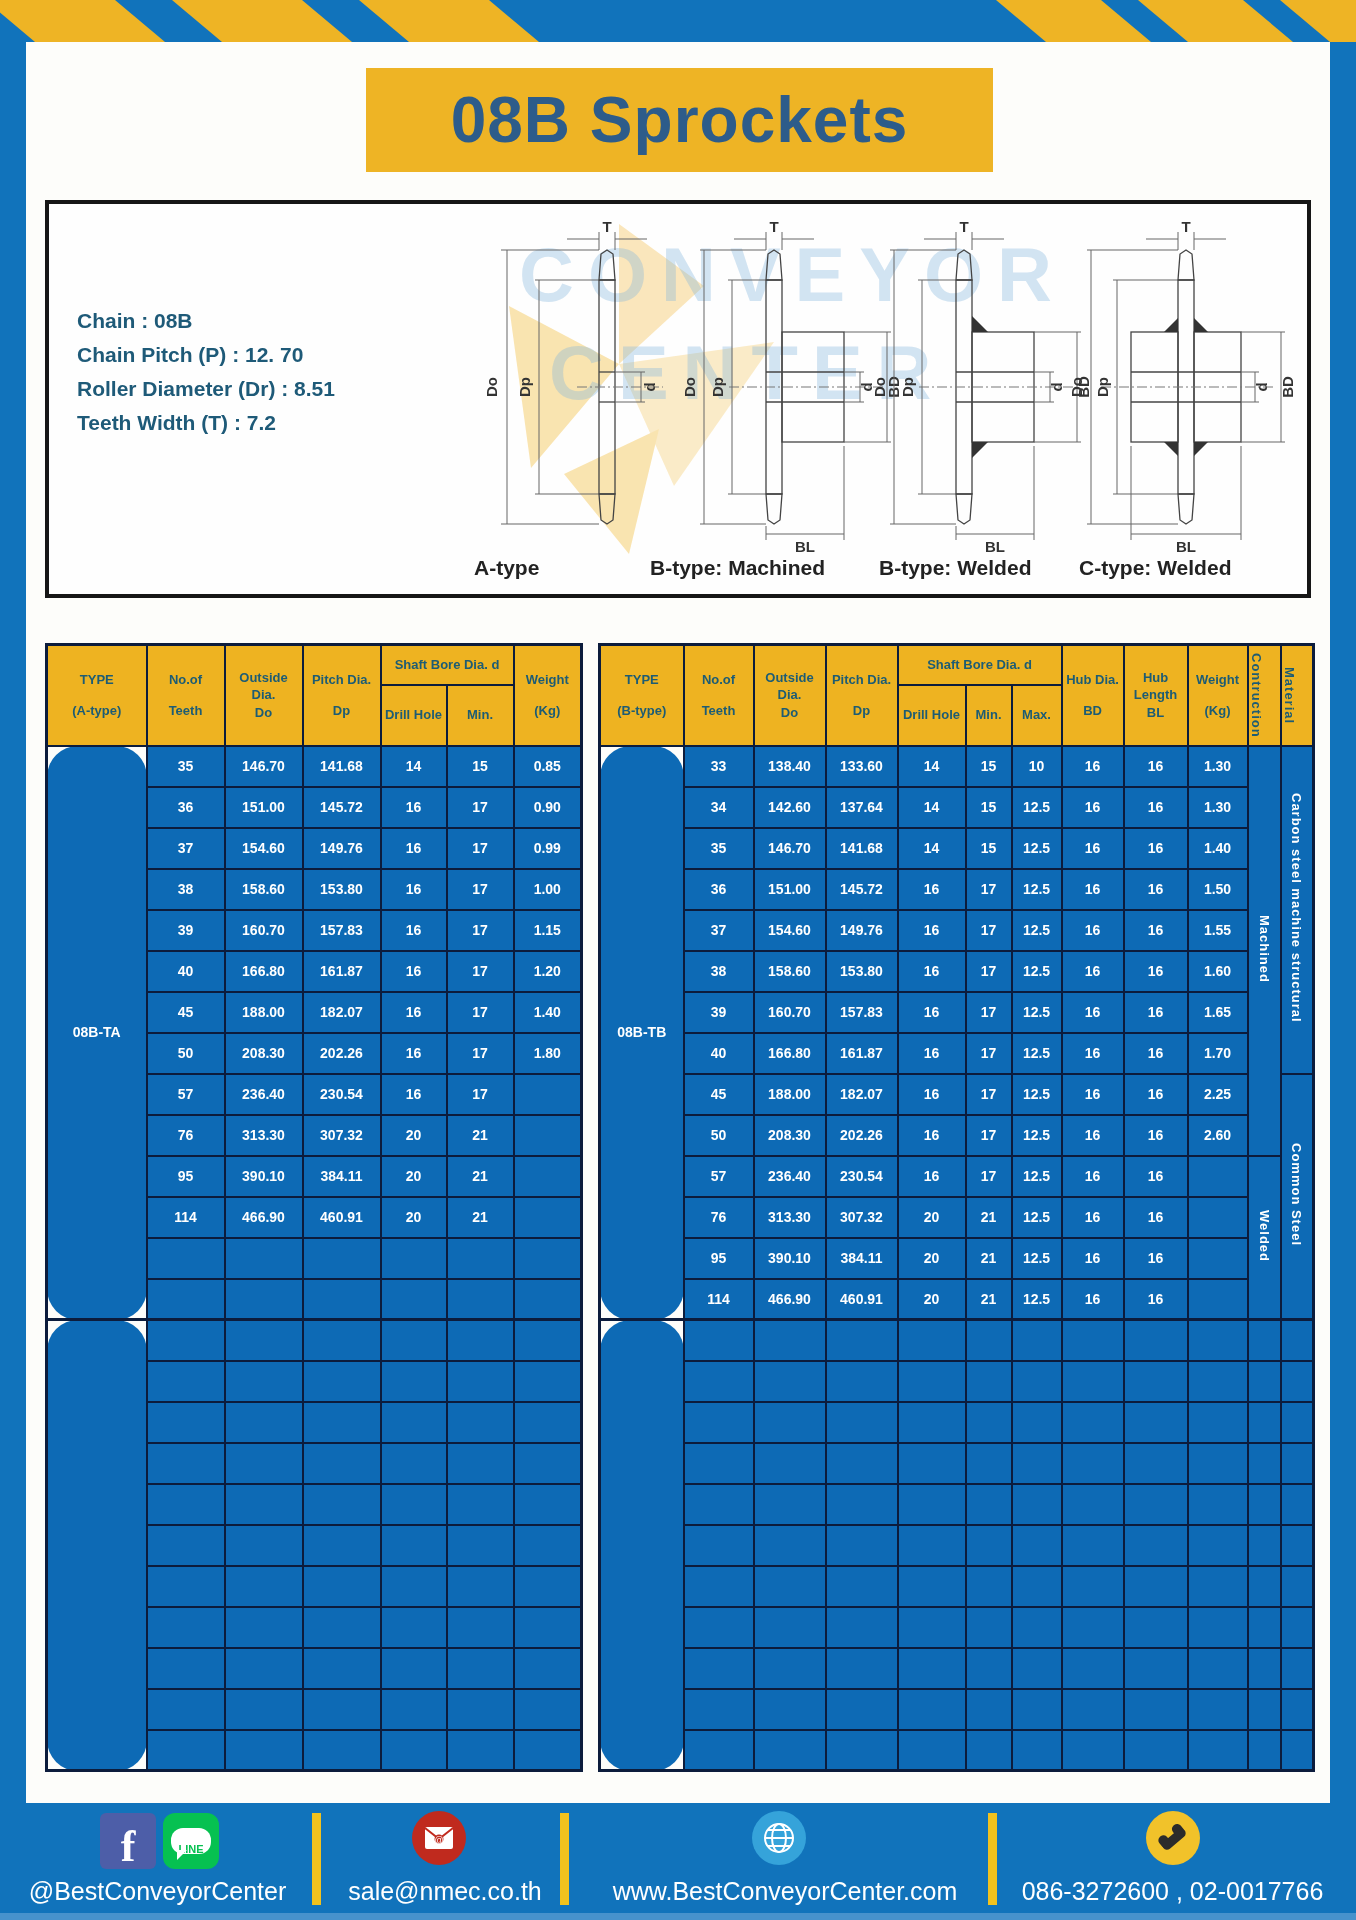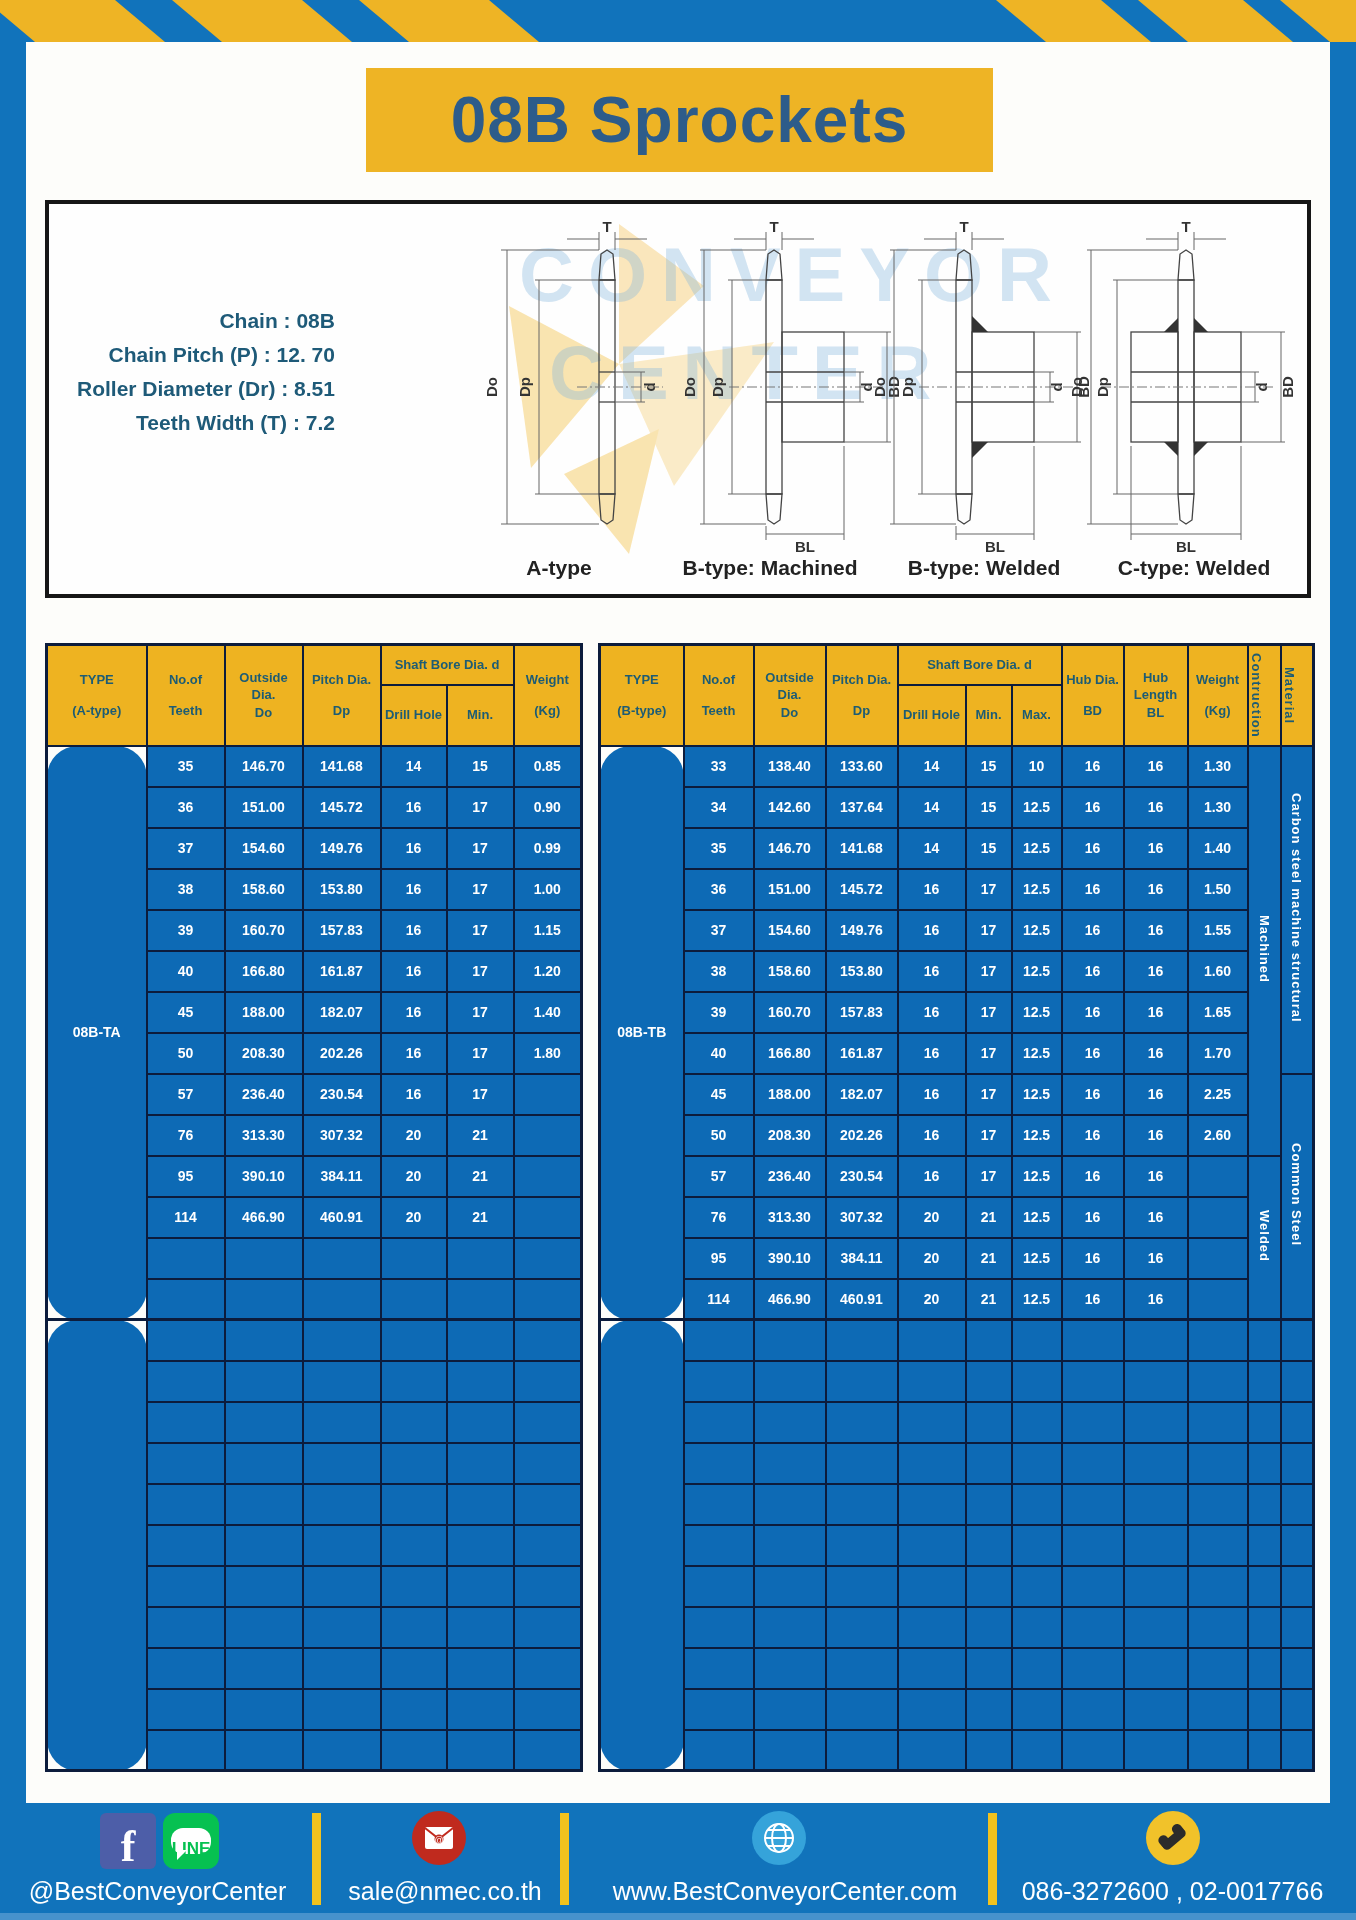--- a/index.html
+++ b/index.html
@@ -21,28 +21,28 @@
   
   .diagram-panel{position:absolute;left:45px;top:200px;width:1266px;height:398px;background:#fefefe;
     border:4px solid #161616;box-sizing:border-box;z-index:2;overflow:hidden;}
   .wm-shape{position:absolute;left:420px;top:20px;opacity:.55;}
   .wm-text{position:absolute;left:470px;top:22px;color:rgba(130,180,220,.35);font-weight:bold;
     font-size:76px;line-height:98px;letter-spacing:14px;white-space:nowrap;}
   .wm-text .w0{margin-left:95px;display:block;}
   .wm-text .w1{display:block;}
   .wm-text .w2{margin-left:30px;display:block;}
   .specs{position:absolute;left:28px;top:100px;}
-  .specs div{font-size:21px;font-weight:bold;color:#1e5a78;line-height:34px;white-space:nowrap;text-align:right;}
+  .specs div{font-size:21px;font-weight:bold;color:#1e5a78;line-height:34px;white-space:nowrap;}
   .dwg{position:absolute;top:16px;}
   .dwg text{font-size:15px;font-weight:600;fill:#333;}
   .dwg line,.dwg path,.dwg rect,.dwg polygon.o{stroke:#444;stroke-width:1.3;fill:none;}
   .dwg .ext{stroke:#666;stroke-width:1;}
   .dwg .cl{stroke:#777;stroke-width:1;stroke-dasharray:10 3 2 3;}
   .dwg polygon.w{fill:#333;stroke:none;}
-  .caption{position:absolute;top:352px;font-size:21px;font-weight:bold;color:#222;text-align:center;}
+  .caption{position:absolute;top:352px;font-size:21px;font-weight:bold;color:#222;}
 
   
   table.spec{position:absolute;border-collapse:collapse;table-layout:fixed;z-index:2;
     border:3px solid #0c1c3c;}
   table.spec th, table.spec td{border:2px solid #0c1c3c;padding:0;text-align:center;vertical-align:middle;}
   table.spec th{background:#eeb321;color:#1d5c74;font-size:13px;font-weight:bold;line-height:1.2;}
   table.spec th span{display:block;margin:2px 0;}
   table.spec th span.gap{margin-top:16px;}
   table.spec td{background:#0d6ab5;color:#ffffff;font-size:14px;font-weight:600;}
   #tableA{left:45px;top:643px;width:535px;}
@@ -60,21 +60,21 @@
   .footer{position:absolute;left:0;top:1803px;width:1356px;height:117px;background:#1173bb;z-index:4;}
   .footer::after{content:"";position:absolute;left:0;bottom:0;width:100%;height:7px;background:#4792cc;}
   .f-label{position:absolute;top:74px;font-size:25px;font-weight:normal;color:#fff;text-align:center;white-space:nowrap;}
   .f-divider{position:absolute;top:10px;width:9px;height:92px;background:#f2c21e;}
   .icon-sq{position:absolute;top:10px;width:56px;height:56px;border-radius:7px;display:flex;align-items:center;justify-content:center;}
   .fb{left:100px;background:#4d5ea8;border-radius:6px;}
   .fb span{color:#fff;font-size:44px;font-weight:bold;font-family:"Liberation Serif",serif;margin-top:10px;}
   .line-ic{left:163px;background:#06c151;border-radius:12px;}
   .line-bubble{width:40px;height:26px;background:#fff;border-radius:12px;display:flex;align-items:center;justify-content:center;position:relative;}
   .line-bubble::after{content:"";position:absolute;left:6px;bottom:-6px;border:5px solid transparent;border-top-color:#fff;border-left-color:#fff;}
-  .line-bubble b{color:#06c151;font-size:17px;letter-spacing:0;margin-top:16px;}
+  .line-bubble b{color:#06c151;font-size:11px;letter-spacing:0;margin-top:16px;}
   .icon-circle{position:absolute;top:8px;width:54px;height:54px;border-radius:50%;display:flex;align-items:center;justify-content:center;}
   .mail{left:412px;background:#c02a1e;}
   .globe{left:752px;background:#35a3da;}
   .phone{left:1146px;background:#f1c22a;}
 </style>
 </head>
 <body>
 
 <div id="page">
 

